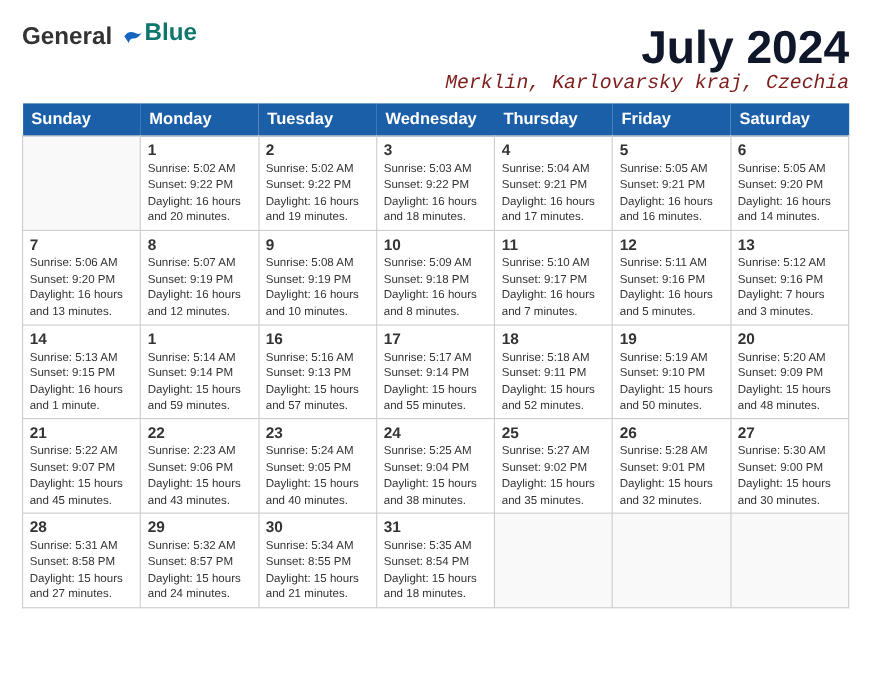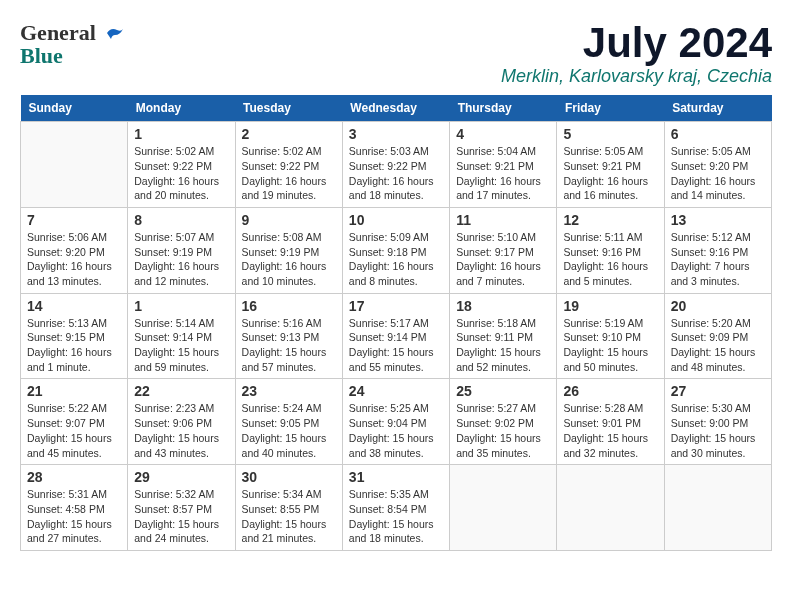--- a/index.html
+++ b/index.html
@@ -11,49 +11,48 @@
       padding: 20px;
     }
     .header-section {
       display: flex;
       justify-content: space-between;
       align-items: flex-start;
       margin-bottom: 8px;
     }
     .logo {
       display: flex;
-      flex-direction: column;
       align-items: flex-start;
-      font-family: Liberation Serif, serif;
     }
     .title-section {
       text-align: right;
     }
     .month-title {
       font-size: 42px;
       font-weight: bold;
       color: #0f172a;
       line-height: 1.1;
     }
     .location-title {
       font-size: 18px;
-      color: #0f766e;
+      color: #7f1d1d;
       font-style: italic;
+      font-family: Liberation Mono, monospace;
     }
     .calendar-table {
       width: 100%;
       border-collapse: collapse;
       font-size: 11px;
     }
     .calendar-table thead tr th {
       background-color: #1a5fa8;
       color: #fff;
       text-align: left;
       padding: 6px 8px;
-      font-size: 12px;
+      font-size: 15px;
       font-weight: bold;
     }
     .calendar-table tbody tr td {
       border: 1px solid #ccc;
       vertical-align: top;
       padding: 4px 6px;
       width: calc(100% / 7);
       min-height: 80px;
       height: 80px;
     }
@@ -331,21 +330,21 @@
               <div>Sunset: 9:00 PM</div>
               <div>Daylight: 15 hours and 30 minutes.</div>
             </div>
           </td>
         </tr>
         <tr>
           <td>
             <span class="day-number">28</span>
             <div class="day-info">
               <div>Sunrise: 5:31 AM</div>
-              <div>Sunset: 4:58 PM</div>
+              <div>Sunset: 8:58 PM</div>
               <div>Daylight: 15 hours and 27 minutes.</div>
             </div>
           </td>
           <td>
             <span class="day-number">29</span>
             <div class="day-info">
               <div>Sunrise: 5:32 AM</div>
               <div>Sunset: 8:57 PM</div>
               <div>Daylight: 15 hours and 24 minutes.</div>
             </div>

